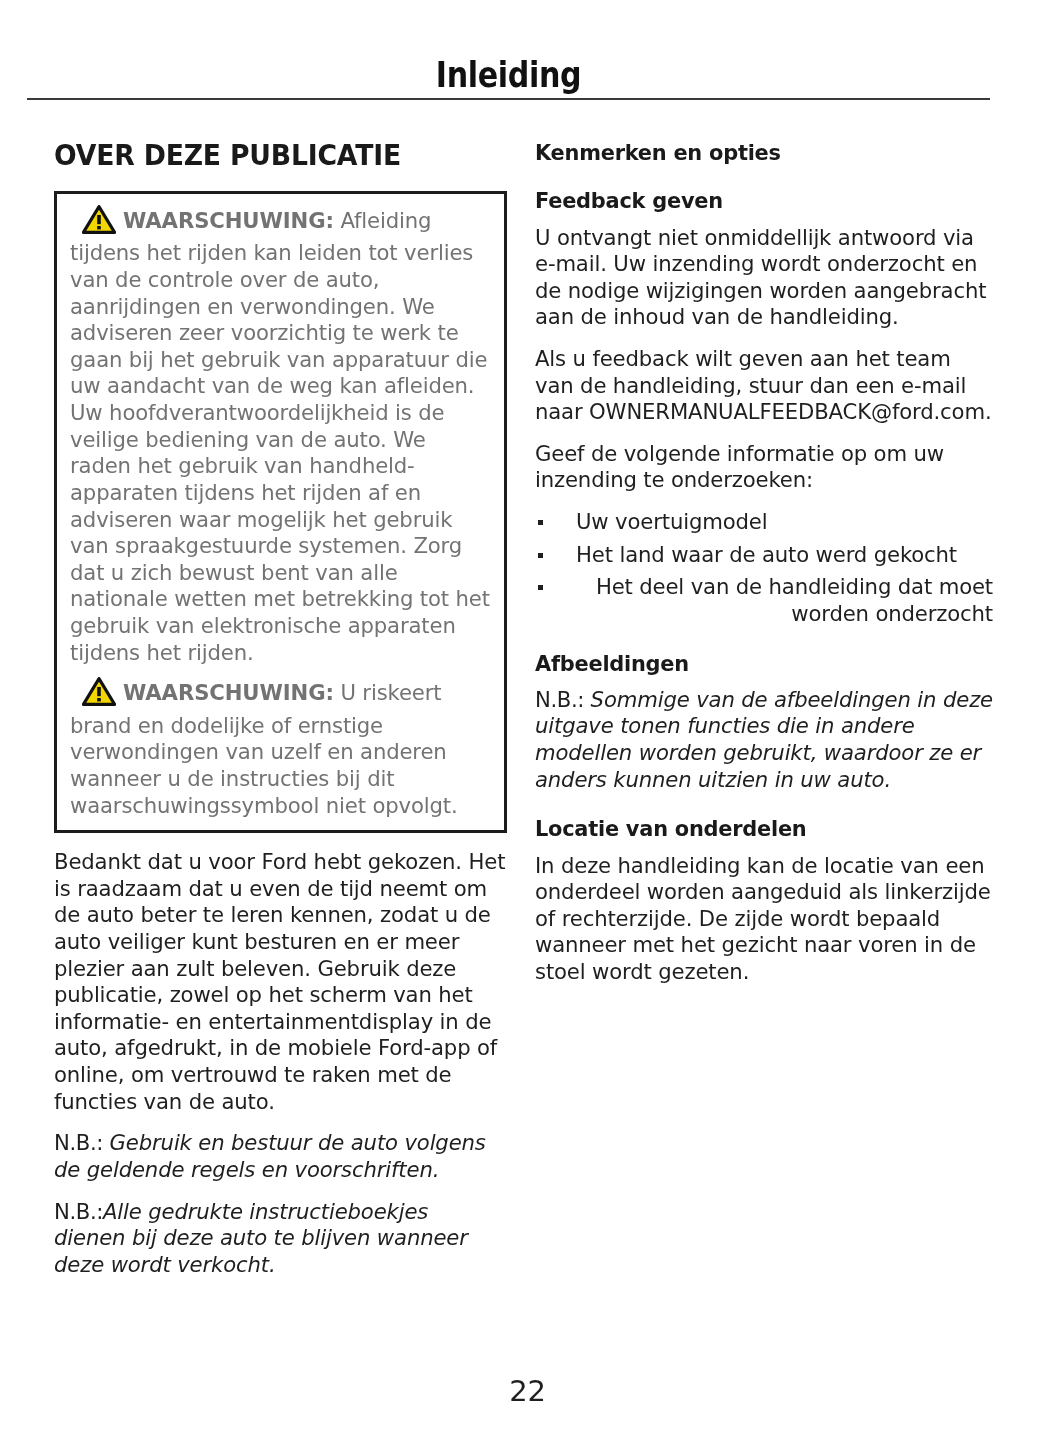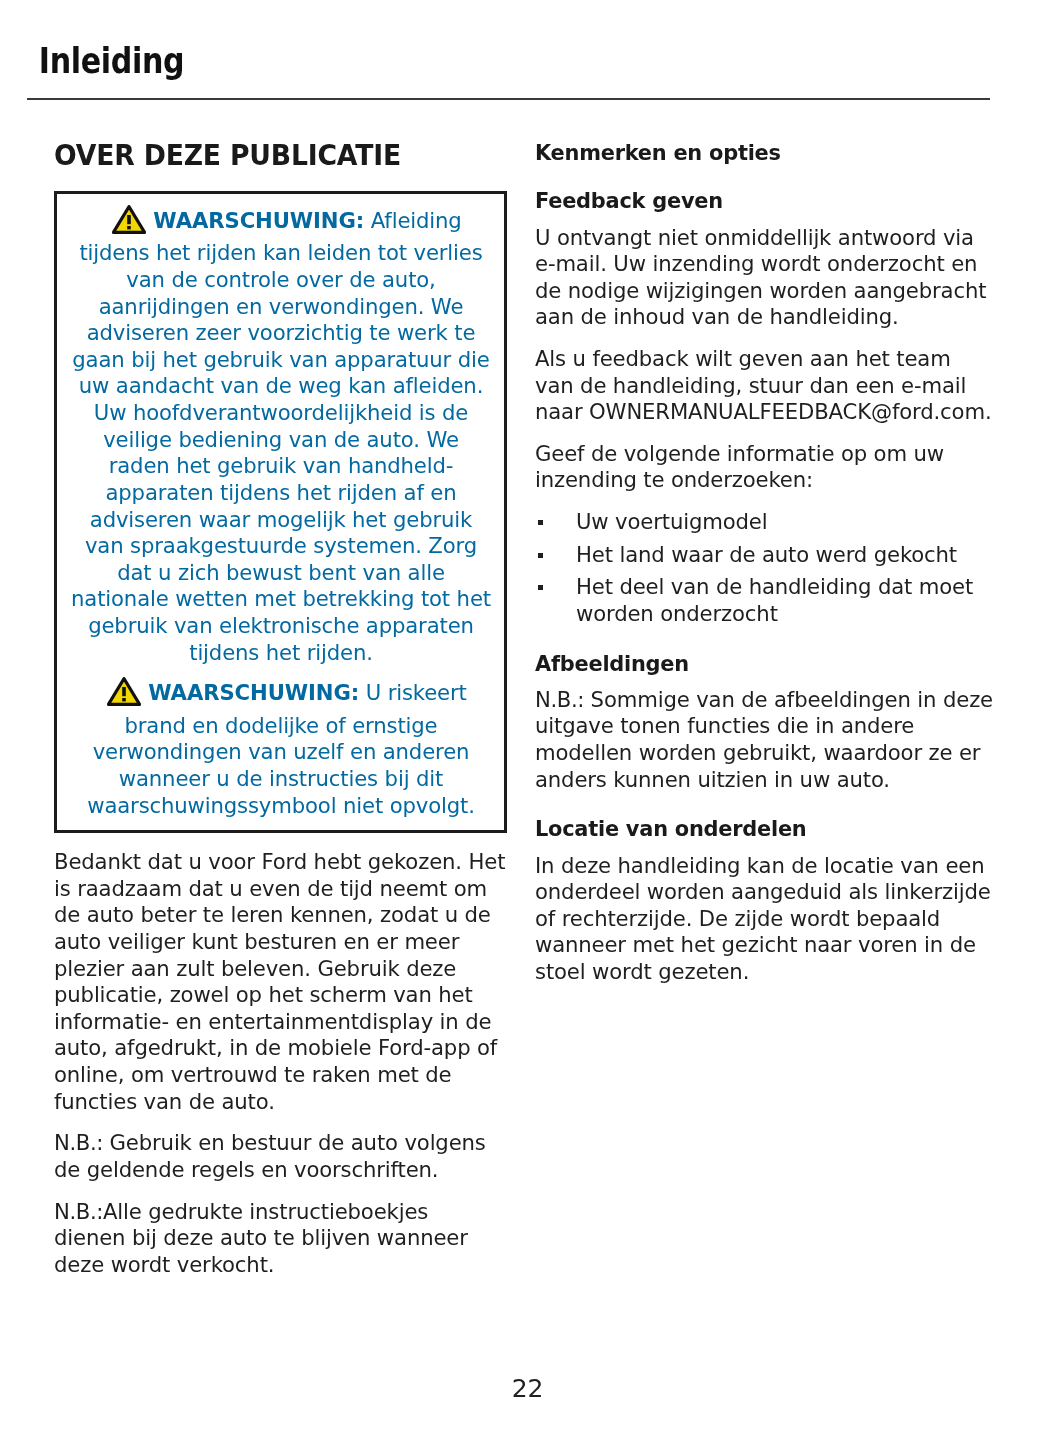--- a/index.html
+++ b/index.html
@@ -18,22 +18,23 @@
 
   .page {
     position: absolute;
     inset: 0;
   }
 
   
   .page-header {
     position: absolute;
     left: 27px;
-    top: 42px;
+    top: 56px;
     width: 963px;
+    text-align: center;
   }
   .page-header .title {
     font-family: "DejaVu Sans", sans-serif;
     font-weight: bold;
     font-size: 35px;
     letter-spacing: -0.4px;
     color: #111111;
     line-height: 1.1;
     transform: scaleX(0.86);
     transform-origin: center center;
@@ -94,37 +95,37 @@
     line-height: 1.255;
     color: #1f1f1f;
     letter-spacing: -0.15px;
   }
   p.body:last-child { margin-bottom: 0; }
   .nb-label {
     font-weight: normal;
     letter-spacing: -0.4px;
   }
   .nb-text {
+    font-style: italic;
   }
 
   
   .warning-box {
     border: 3px solid #1c1c1c;
     padding: 11px 12px 11px 13px;
     margin: 0 0 16px 0;
     width: 422px;
     box-sizing: content-box;
   }
   .warning-para {
     margin: 0;
     font-size: 21.2px;
     line-height: 1.255;
     letter-spacing: -0.15px;
-    color: #0369a1;
-    text-align: center;
+    color: #737373;
   }
   .warning-para + .warning-para {
     margin-top: 11px;
   }
   .warn-word {
     font-weight: bold;
     letter-spacing: -0.1px;
   }
   .warn-icon {
     display: inline-block;
@@ -141,38 +142,38 @@
   }
   ul.bullets li {
     position: relative;
     padding-left: 41px;
     margin-bottom: 6px;
     font-size: 21.2px;
     line-height: 1.255;
     letter-spacing: -0.15px;
     color: #1f1f1f;
   }
-  ul.bullets li:last-child { margin-bottom: 0; }
+  ul.bullets li:last-child { margin-bottom: 0; text-align: right; }
   ul.bullets li .sq {
     position: absolute;
     left: 3px;
     top: 11px;
     width: 5px;
     height: 5px;
     background: #1f1f1f;
   }
 
   
   .page-number {
     position: absolute;
     left: 0;
     top: 1374px;
     width: 1055px;
     text-align: center;
-    font-size: 25px;
+    font-size: 29px;
     color: #1f1f1f;
     letter-spacing: -0.1px;
   }
 </style>
 </head>
 <body>
 
 <div class="page">
 
   <div class="page-header">

